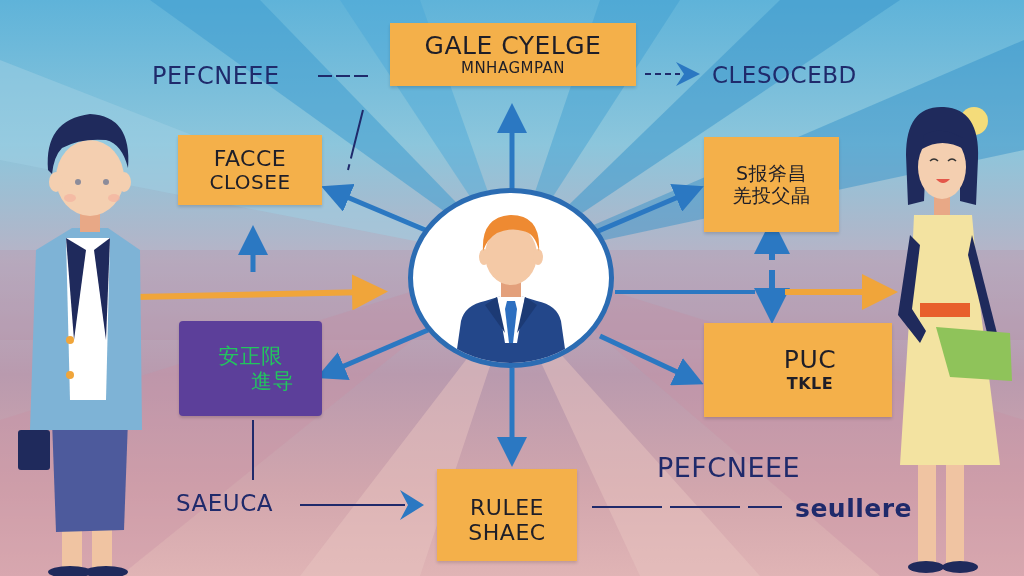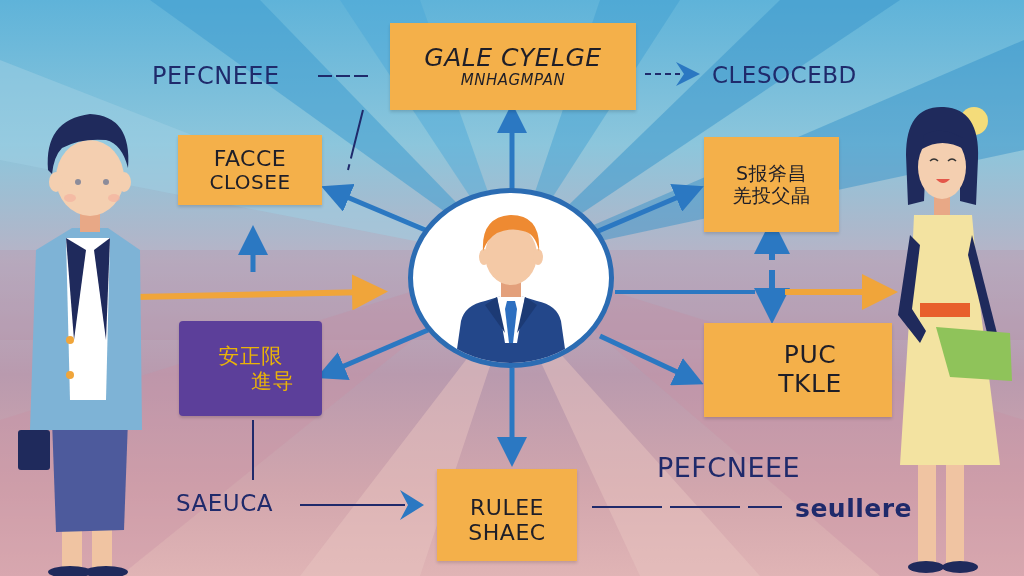--- a/index.html
+++ b/index.html
@@ -2,21 +2,21 @@
 <html><head>
   <meta charset="utf-8">
   <style>
     html, body { margin: 0; padding: 0; }
     body { width: 1024px; height: 576px; overflow: hidden; position: relative; font-family: "DejaVu Sans", sans-serif; }
     .scene { position: absolute; inset: 0; overflow: hidden;
       background: linear-gradient(180deg, #5fb3d9 0%, #8cc6dc 25%, #b7b3c6 45%, #b99aae 65%, #d2a6ad 85%, #e0b4b5 100%); }
     .rays { position: absolute; inset: 0; }
     .box { position: absolute; display: flex; flex-direction: column; align-items: center; justify-content: center;
       background: #f4b04a; box-shadow: 0 2px 3px rgba(0,0,0,0.15); color: #1e1e28; text-align: center; }
-    .box.purple { background: #5c3f9a; color: #eab308; border-radius: 4px; }
+    .box.purple { background: #5c3f9a; color: #22c55e; border-radius: 4px; }
     .box .l1, .box .l2 { font-family: "DejaVu Sans", sans-serif; letter-spacing: 0.5px; line-height: 1.15; }
     .label { position: absolute; color: #1f2a6b; font-family: "DejaVu Sans", sans-serif; white-space: nowrap; letter-spacing: 0.5px; }
     .hub { position: absolute; left: 408px; top: 188px; width: 206px; height: 180px; border-radius: 50%;
       background: #fff; border: 5px solid #2b6cb3; box-sizing: border-box; overflow: hidden; }
     svg { position: absolute; }
   </style>
 </head>
 <body>
 
 <div class="scene">
@@ -63,21 +63,21 @@
     <line x1="318" y1="76" x2="370" y2="76" stroke="#1f2a6b" stroke-width="2" stroke-dasharray="14,4"></line>
     <line x1="645" y1="74" x2="680" y2="74" stroke="#1f2a6b" stroke-width="2" stroke-dasharray="6,4"></line>
     <path d="M676,62 L700,74 L676,86 L684,74 Z" fill="#2b78c2"></path>
     <line x1="363" y1="110" x2="348" y2="170" stroke="#1f2a6b" stroke-width="2" stroke-dasharray="50,6"></line>
     <line x1="253" y1="420" x2="253" y2="480" stroke="#1f2a6b" stroke-width="2"></line>
     <line x1="300" y1="505" x2="405" y2="505" stroke="#1f2a6b" stroke-width="2"></line>
     <path d="M400,490 L424,505 L400,520 L408,505 Z" fill="#2b78c2"></path>
     <line x1="592" y1="507" x2="782" y2="507" stroke="#1f2a6b" stroke-width="2" stroke-dasharray="70,8"></line>
   </svg>
 
-  <div class="box" style="left:390px; top:23px; width:246px; height:87px;font-style:italic;">
+  <div class="box" style="left:390px; top:23px; width:246px; height:63px;">
     <span class="l1" style="font-size:25px;">GALE CYELGE</span>
     <span class="l2" style="font-size:15px;">MNHAGMPAN</span>
   </div>
 
   <div class="box" style="left:178px; top:135px; width:144px; height:70px;">
     <span class="l1" style="font-size:22px;">FACCE</span>
     <span class="l2" style="font-size:20px;">CLOSEE</span>
   </div>
 
   <div class="box" style="left:704px; top:137px; width:135px; height:95px;">
@@ -85,21 +85,21 @@
     <span class="l2" style="font-size:19px;">羌投父晶</span>
   </div>
 
   <div class="box purple" style="left:179px; top:321px; width:143px; height:95px;">
     <span class="l1" style="font-size:21px;">安正限</span>
     <span class="l2" style="font-size:21px;margin-left:44px;">進导</span>
   </div>
 
   <div class="box" style="left:704px; top:323px; width:164px; height:94px;padding-left:24px;">
     <span class="l1" style="font-size:25px;">PUC</span>
-    <span class="l2" style="font-size:25px;">TKLE</span>
+    <span class="l2" style="font-size:16px;font-weight:bold;">TKLE</span>
   </div>
 
   <div class="box" style="left:437px; top:469px; width:140px; height:92px;">
     <span class="l1" style="font-size:22px;margin-top:10px;">RULEE</span>
     <span class="l2" style="font-size:22px;">SHAEC</span>
   </div>
 
   <div class="label" style="left:152px; top:62px; font-size:24px;">PEFCNEEE</div>
   <div class="label" style="left:712px; top:62px; font-size:23px;">CLESOCEBD</div>
   <div class="label" style="left:176px; top:490px; font-size:23px;">SAEUCA</div>

